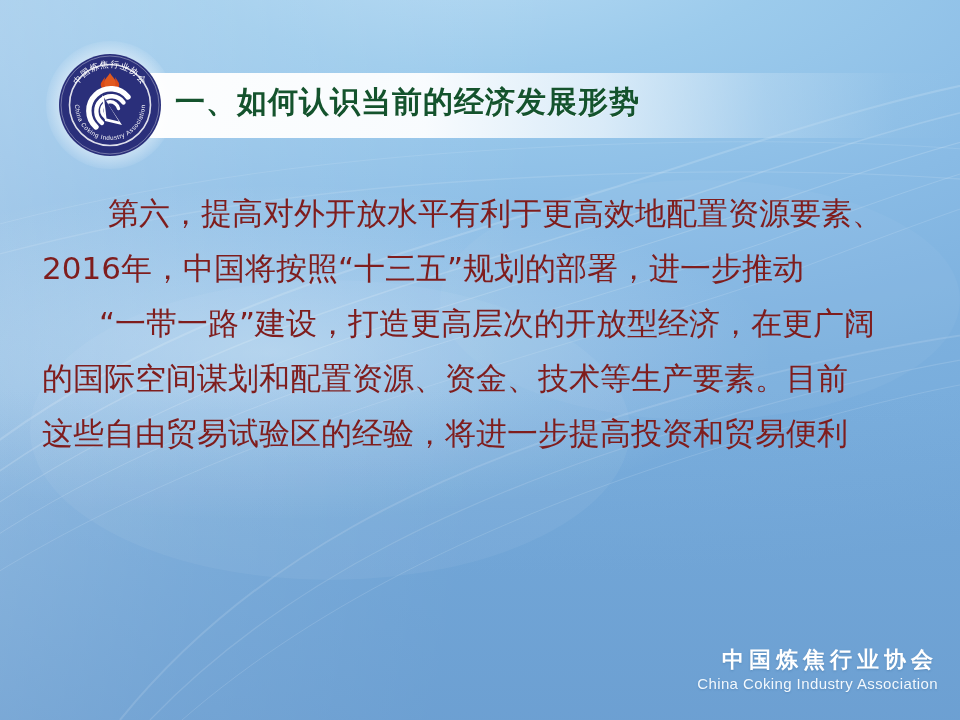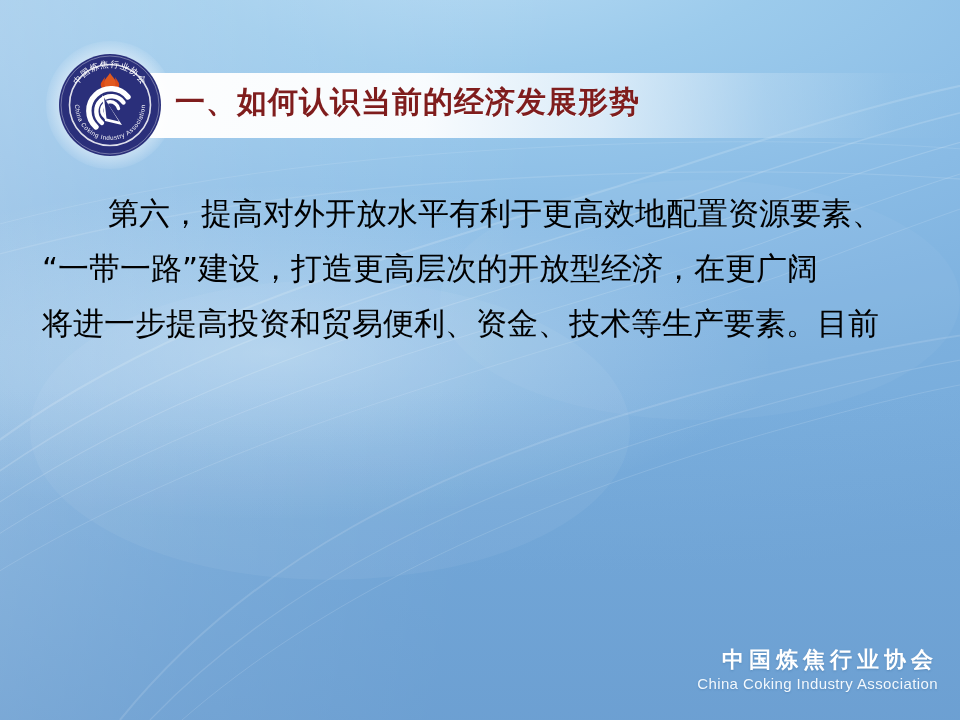--- a/index.html
+++ b/index.html
@@ -43,46 +43,46 @@
       rgba(255,255,255,.97) 0%,
       rgba(253,254,255,.95) 34%,
       rgba(236,245,252,.78) 56%,
       rgba(198,224,244,.42) 76%,
       rgba(160,200,231,.10) 92%,
       rgba(140,188,226,0) 100%);
   }
   .title-text{
     position:absolute;left:175px;top:82px;
     font-family:Liberation Mono, monospace;
-    font-size:30px;font-weight:700;color:#7f1d1d;
+    font-size:30px;font-weight:700;color:#14532d;
     letter-spacing:1px;white-space:nowrap;
     text-shadow:0 1px 0 rgba(255,255,255,.6);
   }
 
   
   .emblem{
     position:absolute;left:58px;top:53px;width:104px;height:104px;
   }
   .emblem-glow{
     position:absolute;left:-12px;top:-12px;width:128px;height:128px;
     border-radius:50%;
     background:radial-gradient(circle, rgba(255,255,255,.88) 34%, rgba(255,255,255,.42) 55%, rgba(255,255,255,0) 74%);
   }
   .emblem svg{position:absolute;left:0;top:0;}
 
   
   .body-copy{
     position:absolute;left:42px;top:186px;width:890px;
     font-family:"DejaVu Sans","Liberation Sans",sans-serif;
-    font-size:31px;color:#000000;font-weight:400;
+    font-size:31px;color:#7f1d1d;font-weight:400;
     line-height:55px;
   }
   .body-copy p{margin:0;white-space:nowrap;}
   .body-copy p.indent{text-indent:66px;}
-  .body-copy p.center{}
+  .body-copy p.center{text-align:center;}
 
   
   .brand{
     position:absolute;right:22px;bottom:26px;text-align:right;
   }
   .brand-cn{
     font-family:"DejaVu Sans","Liberation Sans",sans-serif;
     font-size:22px;font-weight:700;color:#ffffff;
     letter-spacing:5px;line-height:28px;
     text-shadow:0 1px 2px rgba(60,110,160,.45);
@@ -156,22 +156,24 @@
         <path d="M50,65.5 A 8.5,8.5 0 1 1 60.5,55.5" stroke-width="3.4"></path>
       </g>
 
       <path d="M44,42 L64,72 L47,68 Z" fill="#ffffff"></path>
       <path d="M46,44.5 L61,68.5 L48.5,65.6 Z" fill="#2a2f7a"></path>
     </svg>
   </div>
 
   <div class="body-copy">
     <p class="indent">第六，提高对外开放水平有利于更高效地配置资源要素、</p>
+    <p>2016年，中国将按照“十三五”规划的部署，进一步推动</p>
     <p class="center">“一带一路”建设，打造更高层次的开放型经济，在更广阔</p>
-    <p>将进一步提高投资和贸易便利、资金、技术等生产要素。目前</p>
+    <p>的国际空间谋划和配置资源、资金、技术等生产要素。目前</p>
+    <p>这些自由贸易试验区的经验，将进一步提高投资和贸易便利</p>
   </div>
 
   <div class="brand">
     <div class="brand-cn">中国炼焦行业协会</div>
     <div class="brand-en">China Coking Industry Association</div>
   </div>
 
 </div>
 
 </body></html>

